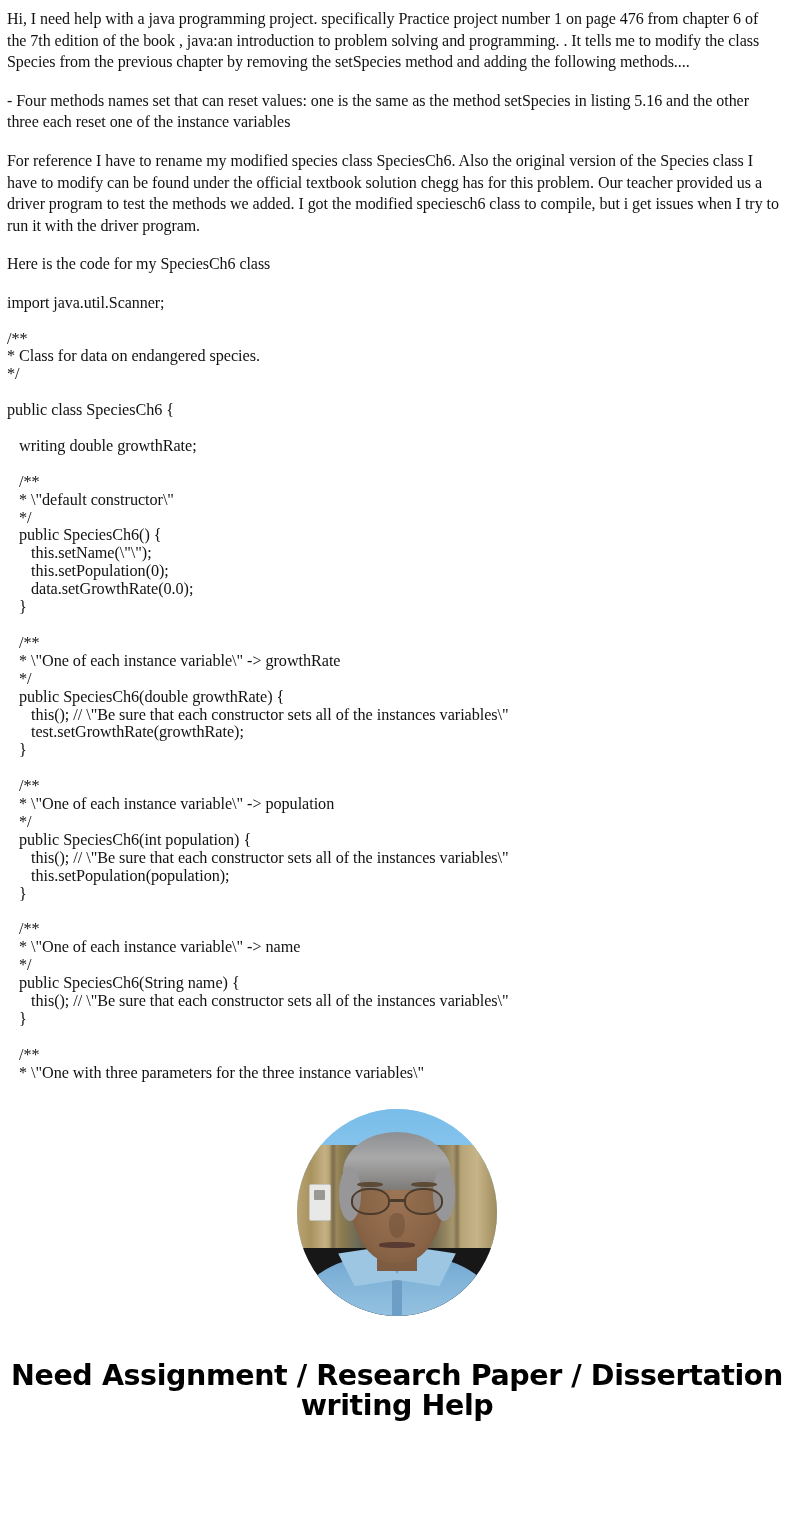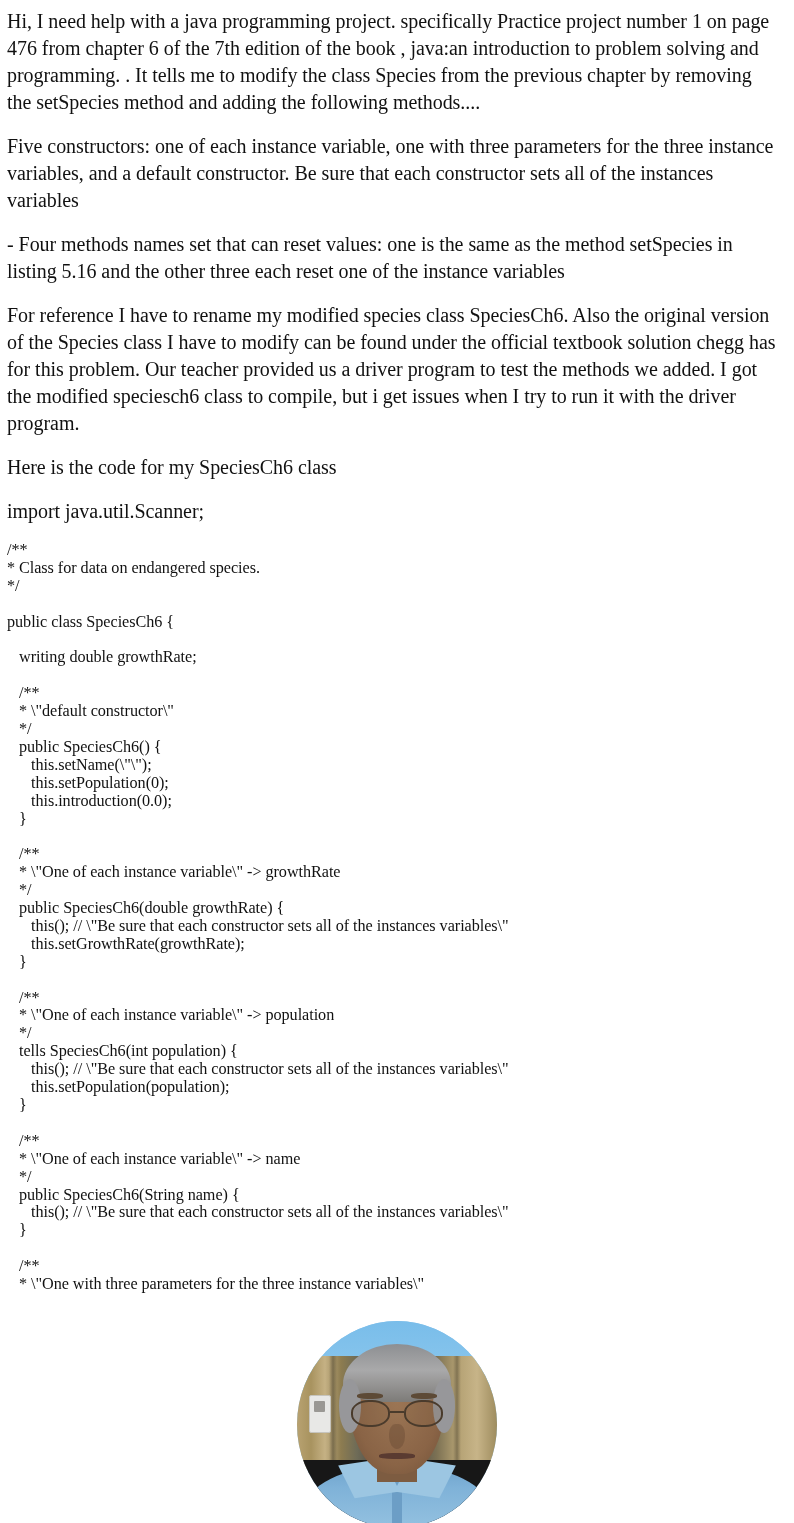--- a/index.html
+++ b/index.html
@@ -22,21 +22,21 @@
     width: 794px;
     padding: 0;
     position: relative;
   }
 
   .prose {
     padding: 8px 14px 0 7px;
   }
 
   .para {
-    font-size: 20px;
+    font-size: 16px;
     line-height: 1.35;
     margin: 0 0 17px 0;
     text-align: left;
     color: #111111;
     letter-spacing: -0.05px;
   }
 
   
   .code-block {
     padding: 0 7px;
@@ -184,21 +184,20 @@
     margin: 0;
   }
 </style>
 </head>
 <body>
 
 <div class="page">
 
   <div class="prose">
     <p class="para">Hi, I need help with a java programming project. specifically Practice project number 1 on page 476 from chapter 6 of the 7th edition of the book , java:an introduction to problem solving and programming. . It tells me to modify the class Species from the previous chapter by removing the setSpecies method and adding the following methods....</p>
-    <p class="para">Five constructors: one of each instance variable, one with three parameters for the three instance variables, and a default constructor. Be sure that each constructor sets all of the instances variables</p>
     <p class="para">- Four methods names set that can reset values: one is the same as the method setSpecies in listing 5.16 and the other three each reset one of the instance variables</p>
     <p class="para">For reference I have to rename my modified species class SpeciesCh6. Also the original version of the Species class I have to modify can be found under the official textbook solution chegg has for this problem. Our teacher provided us a driver program to test the methods we added. I got the modified speciesch6 class to compile, but i get issues when I try to run it with the driver program.</p>
     <p class="para">Here is the code for my SpeciesCh6 class</p>
     <p class="para">import java.util.Scanner;</p>
   </div>
 
   <div class="code-block">
     <div class="code-line">/**</div>
     <div class="code-line">* Class for data on endangered species.</div>
     <div class="code-line">*/</div>
@@ -206,35 +205,35 @@
     <div class="code-line">public class SpeciesCh6 {</div>
     <div class="code-line blank"></div>
     <div class="code-line">   writing double growthRate;</div>
     <div class="code-line blank"></div>
     <div class="code-line">   /**</div>
     <div class="code-line">   * \"default constructor\"</div>
     <div class="code-line">   */</div>
     <div class="code-line">   public SpeciesCh6() {</div>
     <div class="code-line">      this.setName(\"\");</div>
     <div class="code-line">      this.setPopulation(0);</div>
-    <div class="code-line">      this.introduction(0.0);</div>
+    <div class="code-line">      data.setGrowthRate(0.0);</div>
     <div class="code-line">   }</div>
     <div class="code-line blank"></div>
     <div class="code-line">   /**</div>
     <div class="code-line">   * \"One of each instance variable\" -&gt; growthRate</div>
     <div class="code-line">   */</div>
     <div class="code-line">   public SpeciesCh6(double growthRate) {</div>
     <div class="code-line">      this(); // \"Be sure that each constructor sets all of the instances variables\"</div>
-    <div class="code-line">      this.setGrowthRate(growthRate);</div>
+    <div class="code-line">      test.setGrowthRate(growthRate);</div>
     <div class="code-line">   }</div>
     <div class="code-line blank"></div>
     <div class="code-line">   /**</div>
     <div class="code-line">   * \"One of each instance variable\" -&gt; population</div>
     <div class="code-line">   */</div>
-    <div class="code-line">   tells SpeciesCh6(int population) {</div>
+    <div class="code-line">   public SpeciesCh6(int population) {</div>
     <div class="code-line">      this(); // \"Be sure that each constructor sets all of the instances variables\"</div>
     <div class="code-line">      this.setPopulation(population);</div>
     <div class="code-line">   }</div>
     <div class="code-line blank"></div>
     <div class="code-line">   /**</div>
     <div class="code-line">   * \"One of each instance variable\" -&gt; name</div>
     <div class="code-line">   */</div>
     <div class="code-line">   public SpeciesCh6(String name) {</div>
     <div class="code-line">      this(); // \"Be sure that each constructor sets all of the instances variables\"</div>
     <div class="code-line">   }</div>

